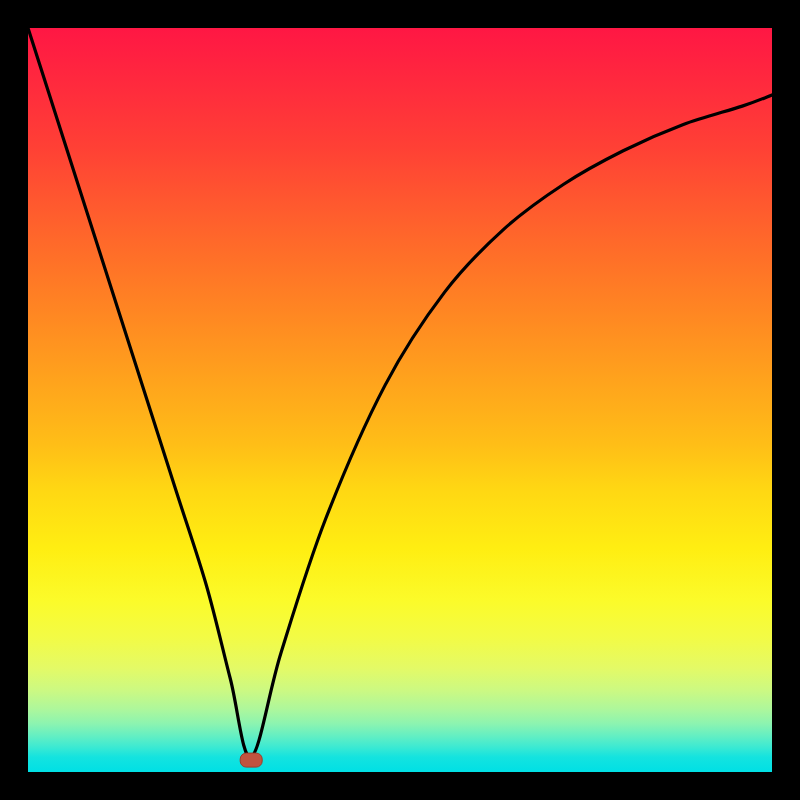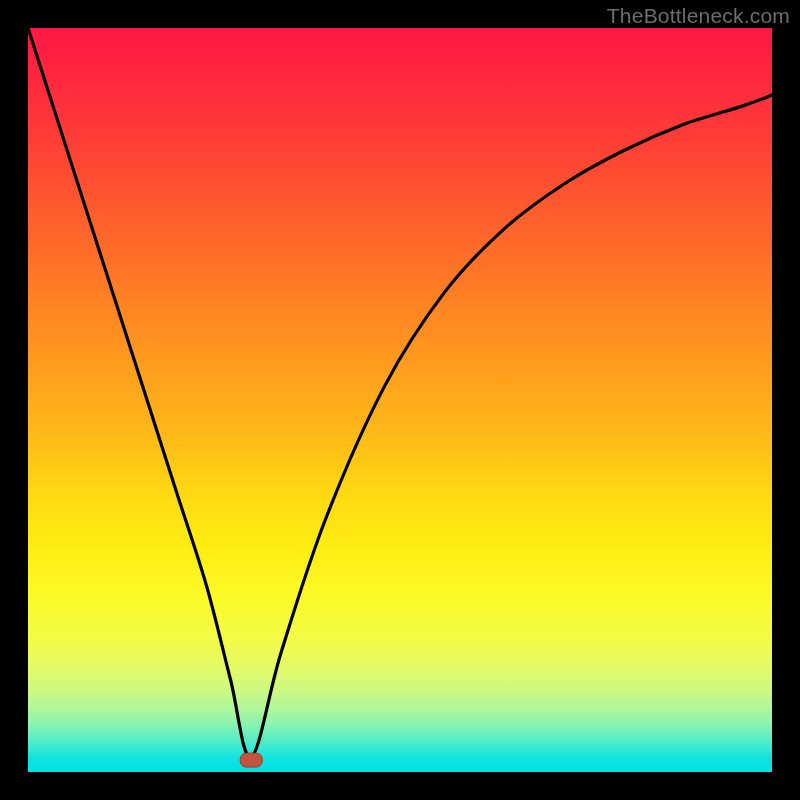--- a/index.html
+++ b/index.html
@@ -76,14 +76,13 @@
 <div class="frame">
   <div class="plot">
     <div class="gradient-fill"></div>
 
     <svg class="curve" viewBox="0 0 744 744" preserveAspectRatio="none">
       <path fill="none" stroke="#000" stroke-width="3.2" stroke-linecap="round" d="M 0 0 C 4.96 15.5, 19.840000000000003 62, 29.76 93 C 39.68 124, 49.6 155, 59.52 186 C 69.44 217, 79.36 248, 89.28 279 C 99.2 310, 109.12 341, 119.04 372 C 128.96 403, 138.88000000000002 434, 148.8 465 C 158.72 496, 169.632 527, 178.56 558 C 187.488 589, 194.92800000000003 622.48, 202.36800000000002 651 C 209.80800000000002 679.52, 214.768 733.46, 223.2 729.12 C 231.63199999999998 724.78, 240.56 664.6400000000001, 252.96 624.96 C 265.36 585.28, 280.24 535.68, 297.6 491.03999999999996 C 314.96000000000004 446.4, 337.28 394.94, 357.12 357.12 C 376.96000000000004 319.3, 396.80000000000007 290.16, 416.64000000000004 264.12 C 436.48 238.08, 456.32000000000005 218.85999999999999, 476.16 200.88 C 496 182.9, 515.8399999999999 169.26000000000002, 535.68 156.24 C 555.52 143.22, 575.36 132.67999999999998, 595.2 122.75999999999999 C 615.0400000000001 112.83999999999999, 634.88 104.16000000000003, 654.72 96.72000000000003 C 674.5600000000001 89.28000000000003, 699.36 83.08000000000003, 714.24 78.12 C 729.12 73.15999999999998, 739.04 68.81999999999994, 744 66.95999999999992" id="curve-path"></path>
       <rect id="min-marker" rx="6" ry="6" width="22" height="14" fill="#c1533f" stroke="#9c3e2c" stroke-width="1" x="212.2" y="725.096"></rect>
     </svg>
   </div>
 
-  <div class="watermark">TheBottleneck.com</div>
 </div>
 
 </body></html>

